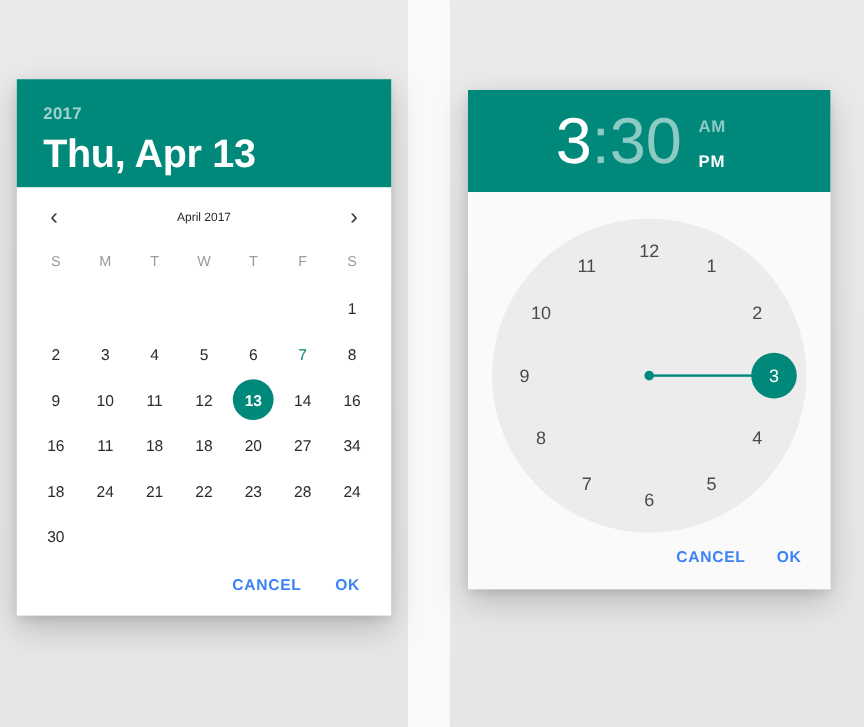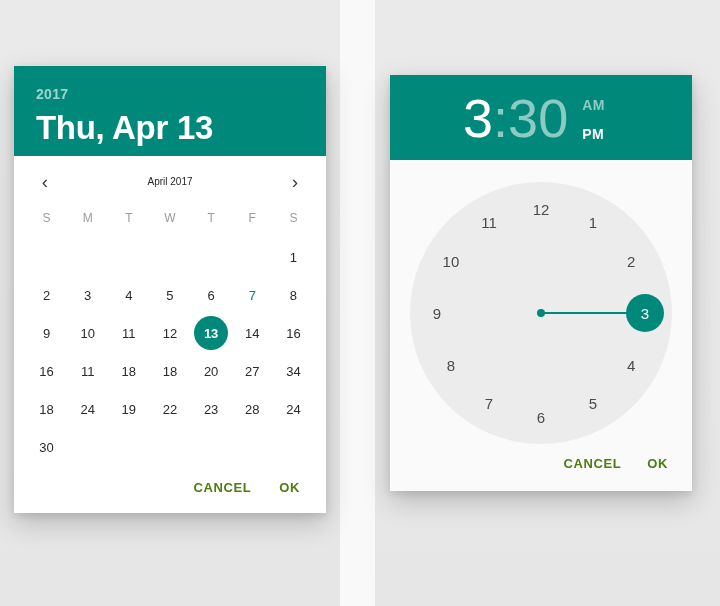--- a/index.html
+++ b/index.html
@@ -124,21 +124,21 @@
 
   
   .actions {
     display: flex;
     justify-content: flex-end;
     align-items: center;
     gap: 28px;
     padding: 14px 26px 18px 26px;
   }
   .action-btn {
-    color: #4d7c0f;
+    color: #3b82f6;
     font-size: 13px;
     font-weight: bold;
     letter-spacing: .6px;
     cursor: pointer;
     user-select: none;
     background: none;
     border: none;
     font-family: inherit;
     padding: 0;
     text-align: right;
@@ -350,21 +350,21 @@
       <div class="day">
         <span class="num">34</span>
       </div>
       <div class="day">
         <span class="num">18</span>
       </div>
       <div class="day">
         <span class="num">24</span>
       </div>
       <div class="day">
-        <span class="num">19</span>
+        <span class="num">21</span>
       </div>
       <div class="day">
         <span class="num">22</span>
       </div>
       <div class="day">
         <span class="num">23</span>
       </div>
       <div class="day">
         <span class="num">28</span>
       </div>

